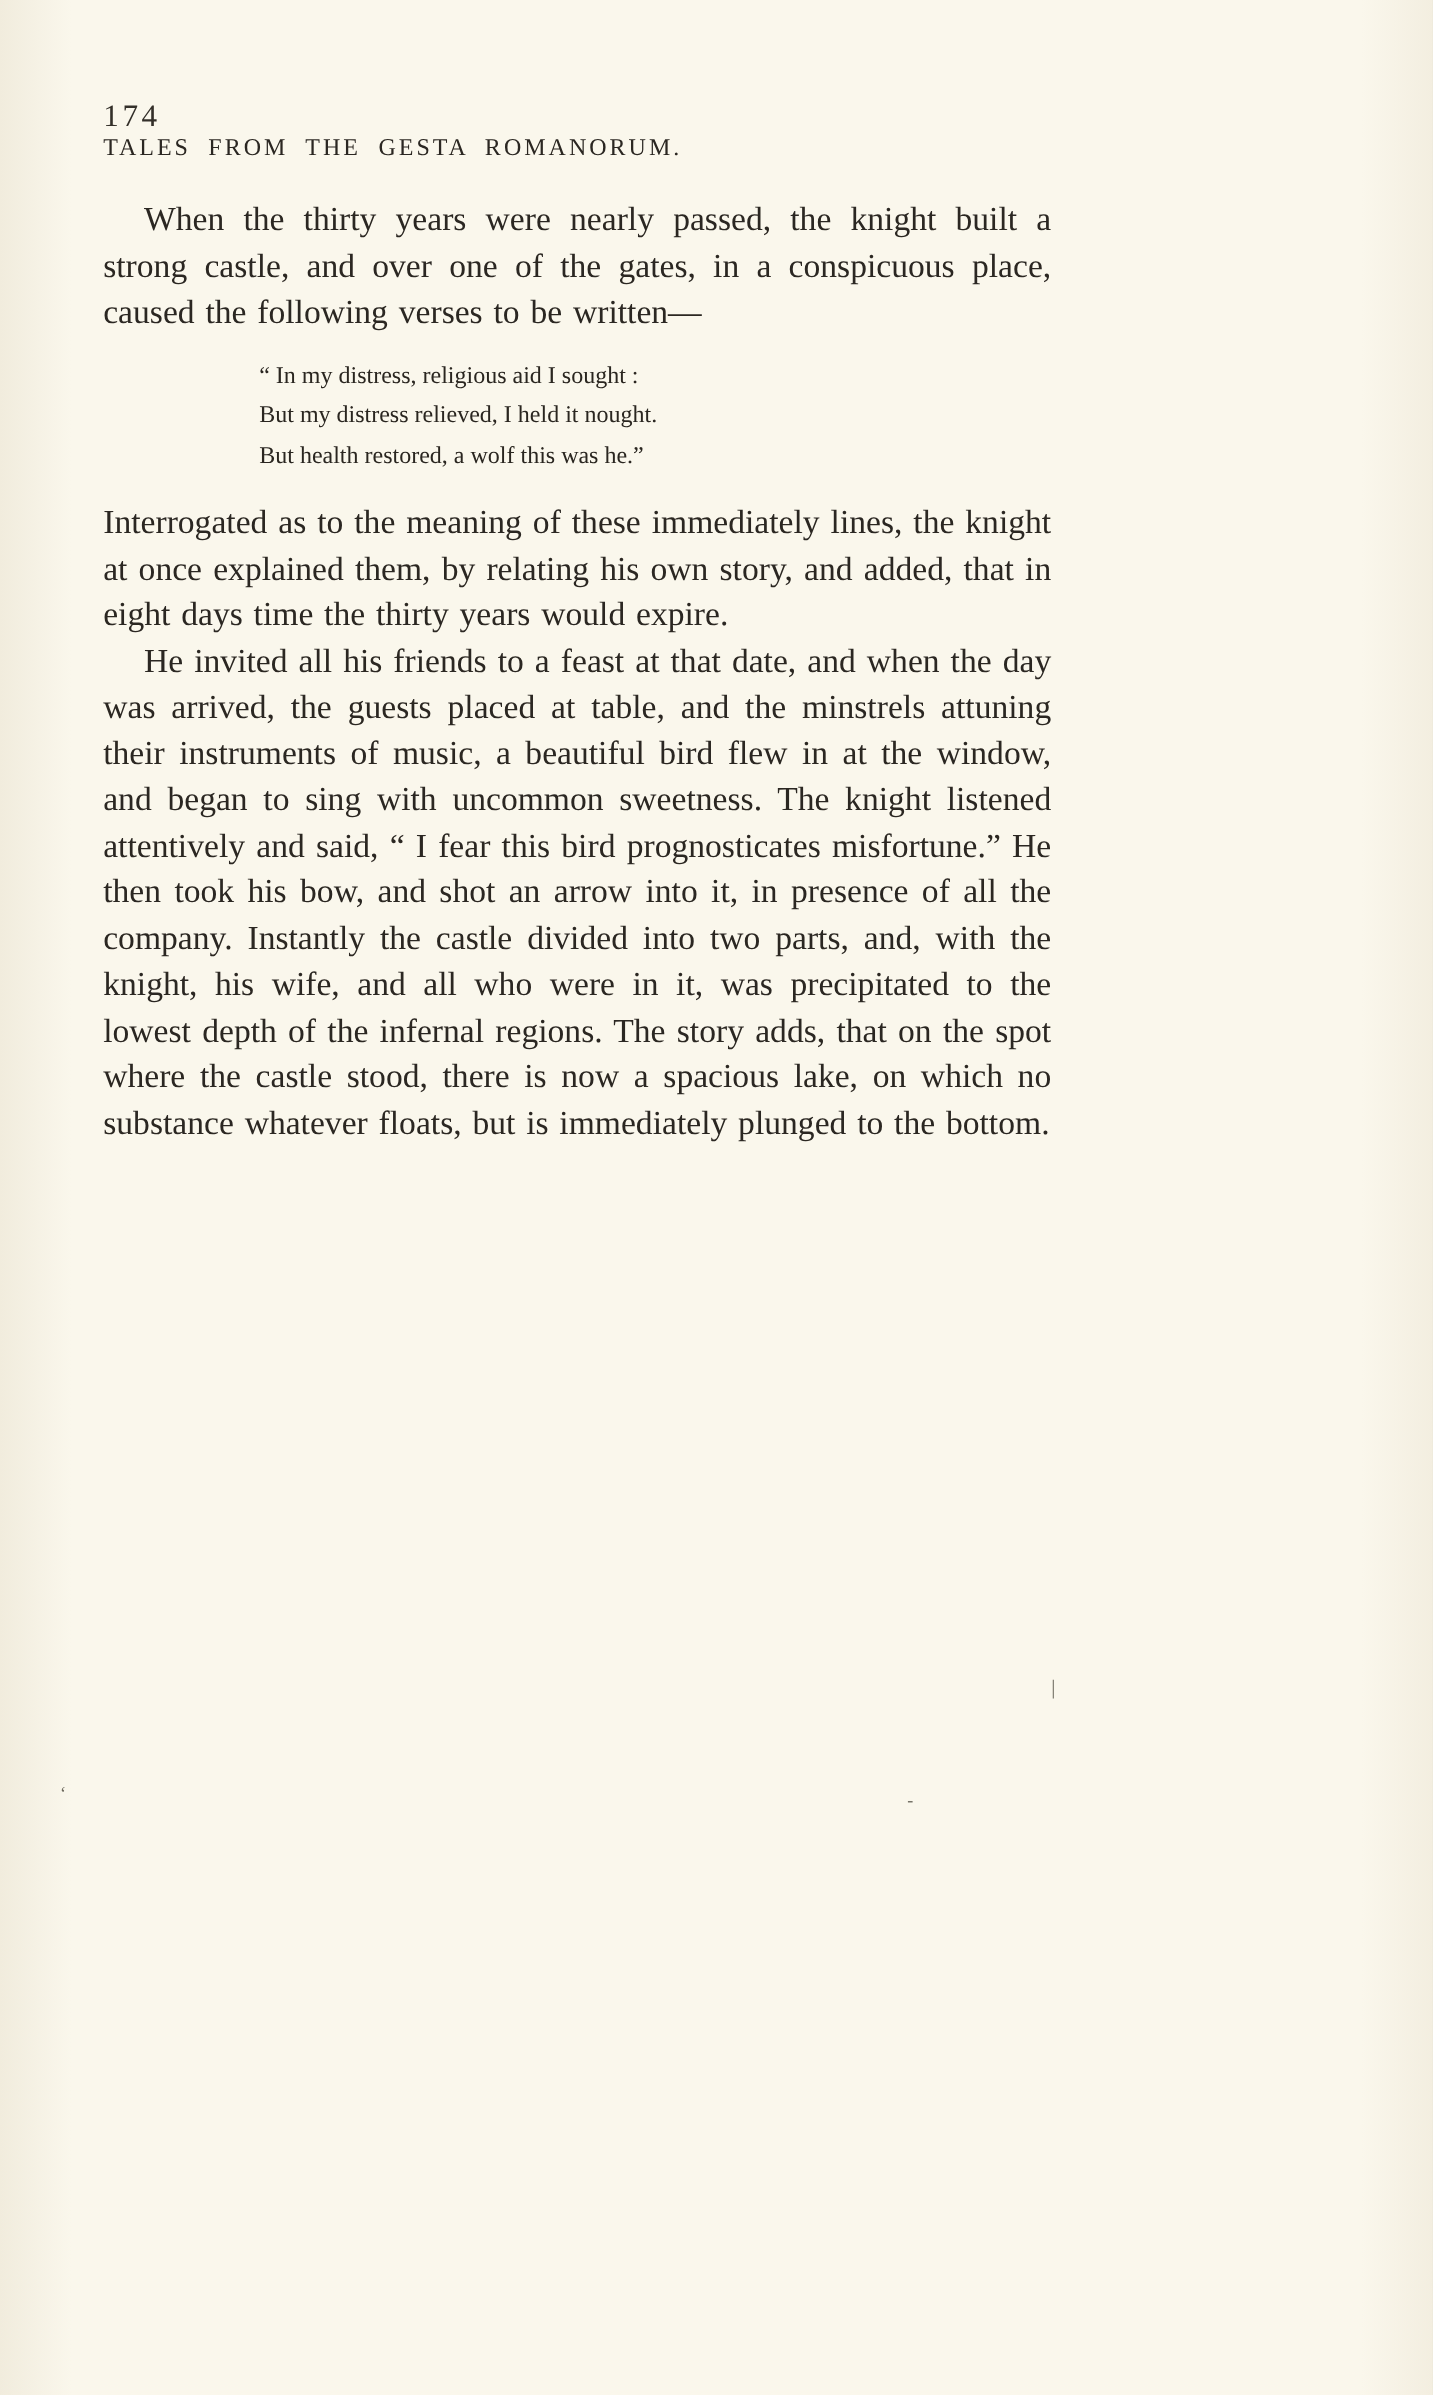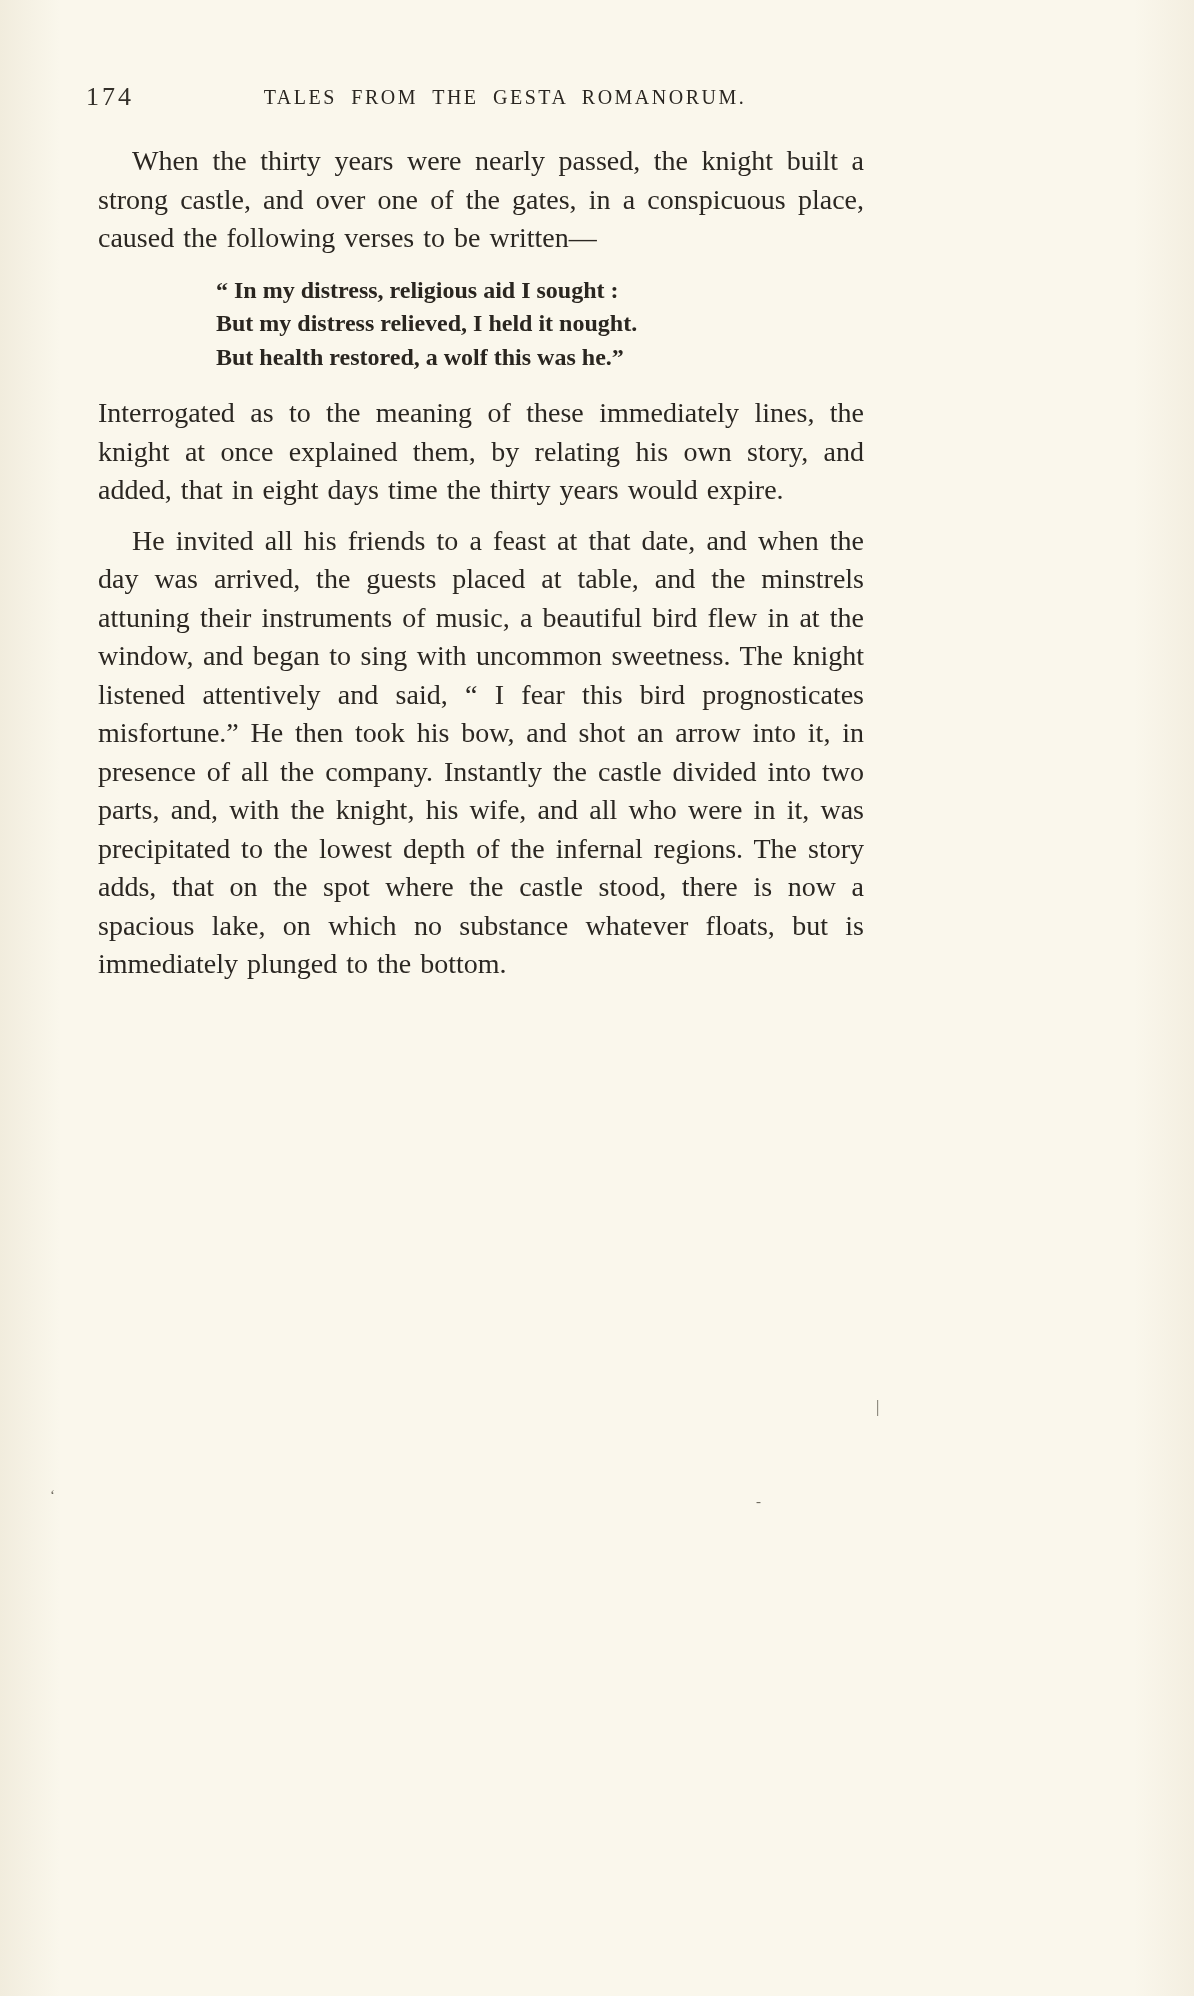--- a/index.html
+++ b/index.html
@@ -14,52 +14,53 @@
     margin: 0 auto;
     box-sizing: border-box;
     background: linear-gradient(90deg, #f1ecdd 0%, #faf7ec 5%, #faf7ec 95%, #f3eee0 100%);
     color: #2b2722;
     font-family: "Liberation Serif", serif;
     padding: 82px 318px 0 86px;
     overflow: hidden;
   }
   .running-header {
     display: flex;
-    align-items: center;
+    align-items: flex-start;
     margin-bottom: 30px;
+    flex-direction: column;
   }
   .page-number {
     font-size: 26px;
     letter-spacing: 3px;
     color: #34302a;
   }
   .header-title {
     flex: 1;
     text-align: center;
     font-size: 20px;
     letter-spacing: 2.5px;
     word-spacing: 7px;
     white-space: nowrap;
   }
   .body-text p {
-    margin: 12px;
+    margin: 0;
     font-size: 28px;
     line-height: 38.5px;
     text-align: justify;
     text-align-last: left;
     word-spacing: 2px;
   }
   .body-text p.indent {
     text-indent: 34px;
   }
   .verse-block {
     margin: 16px 0 20px 130px;
-    font-size: 24px;
+    font-size: 20px;
     line-height: 33.5px;
-    font-weight: bold;
+    font-weight: normal;
     color: #2a2620;
   }
   .artifact {
     position: absolute;
     color: #6b675c;
     font-size: 17px;
     line-height: 1;
   }
   .artifact.right-tick  { left: 876px; top: 1398px; }
   .artifact.left-mark   { left: 50px;  top: 1488px; font-size: 15px; }

